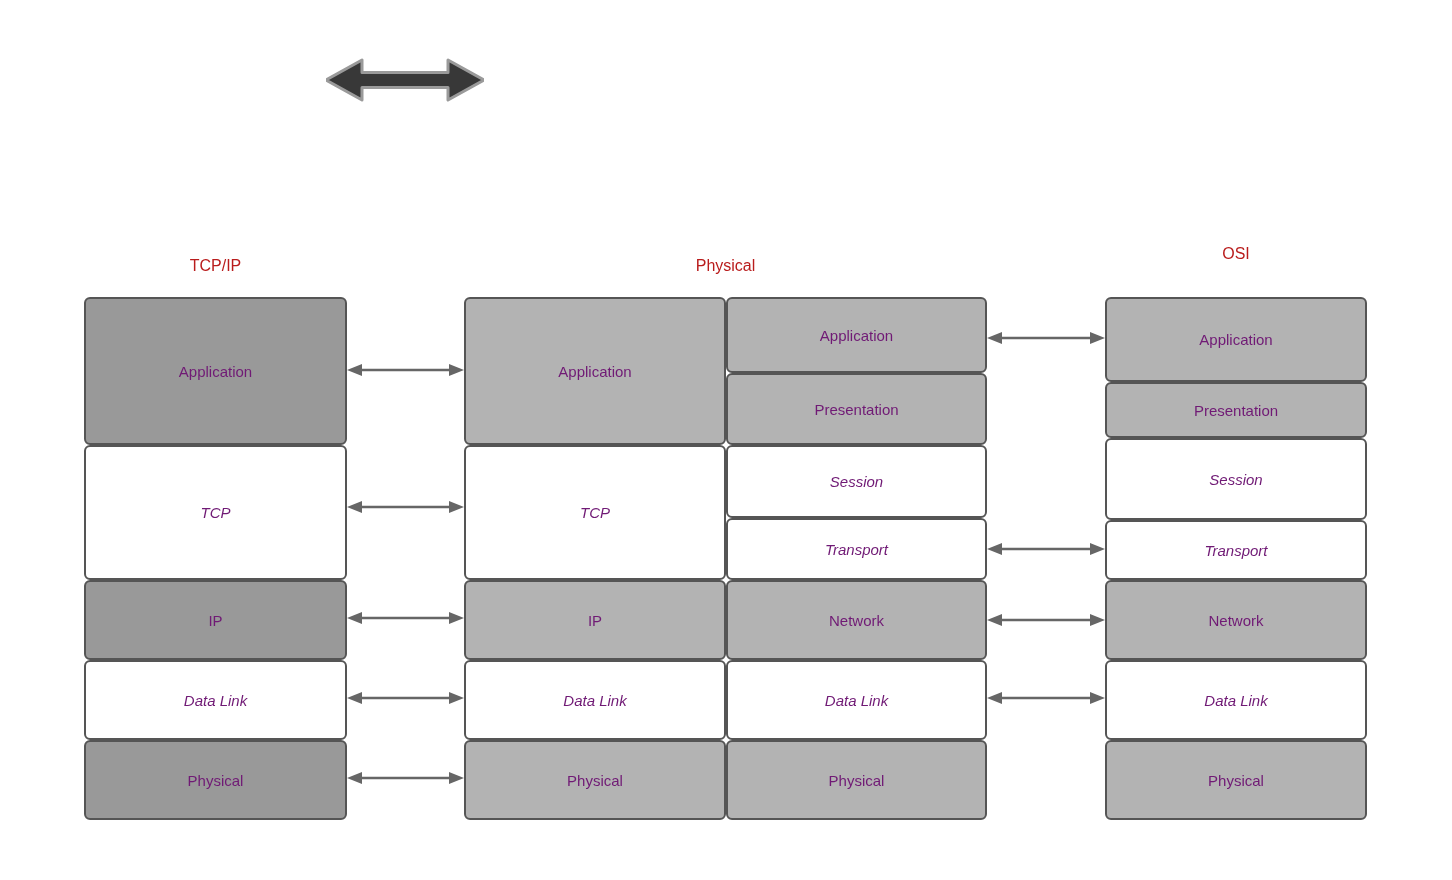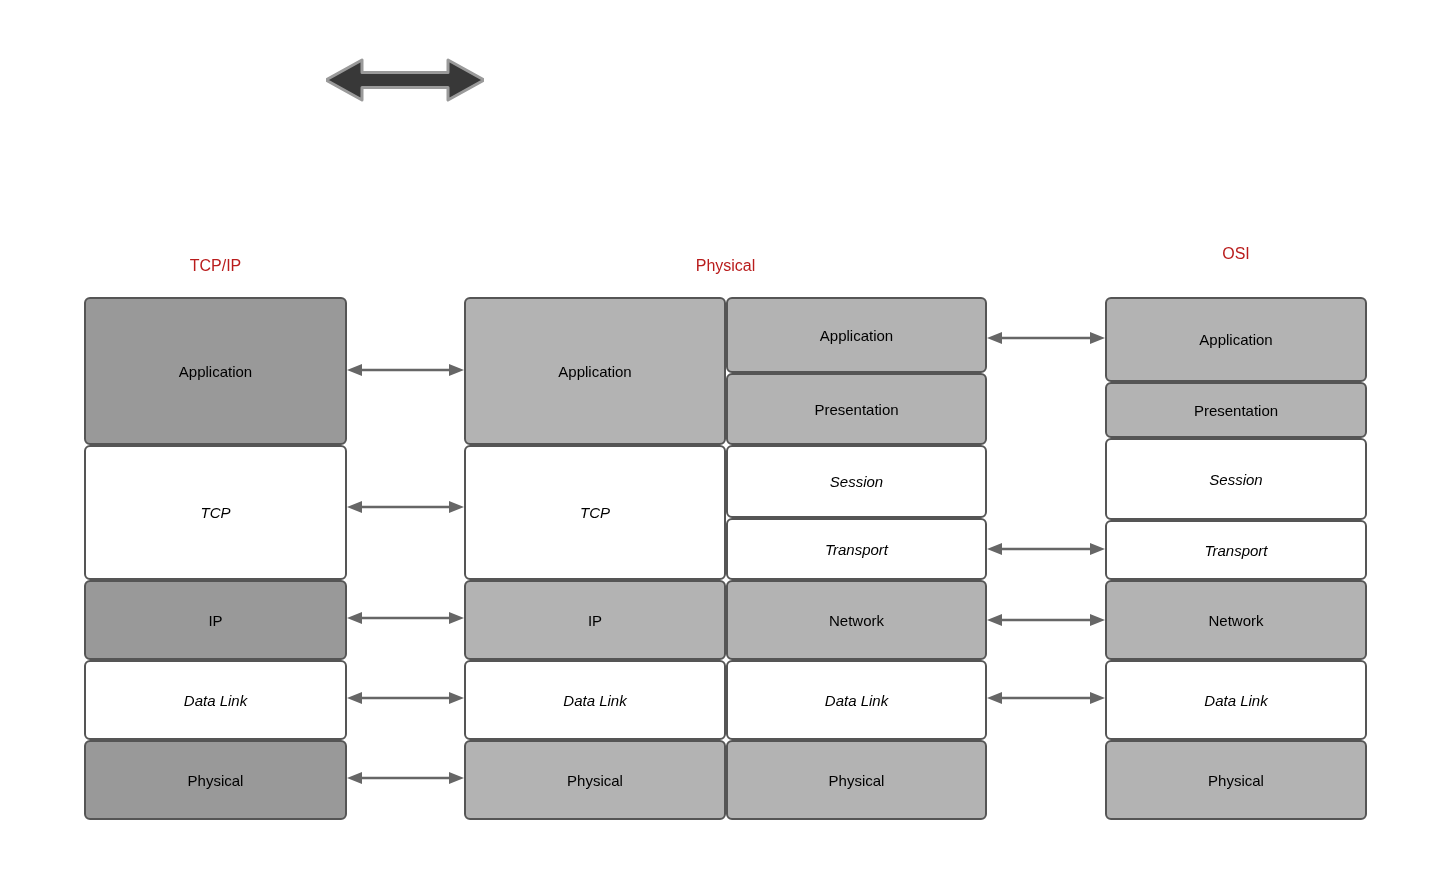--- a/index.html
+++ b/index.html
@@ -32,21 +32,21 @@
   
   .layer-box {
     position: absolute;
     box-sizing: border-box;
     border: 2px solid #555555;
     border-radius: 6px;
     display: flex;
     align-items: center;
     justify-content: center;
     font-size: 15px;
-    color: #000000;
+    color: #701a75;
     text-align: center;
     overflow: hidden;
   }
   .fill-darkgray { background: #999999; }
   .fill-gray     { background: #b3b3b3; }
   .fill-white    { background: #ffffff; font-style: italic; }
 
   
   .connector {
     position: absolute;

